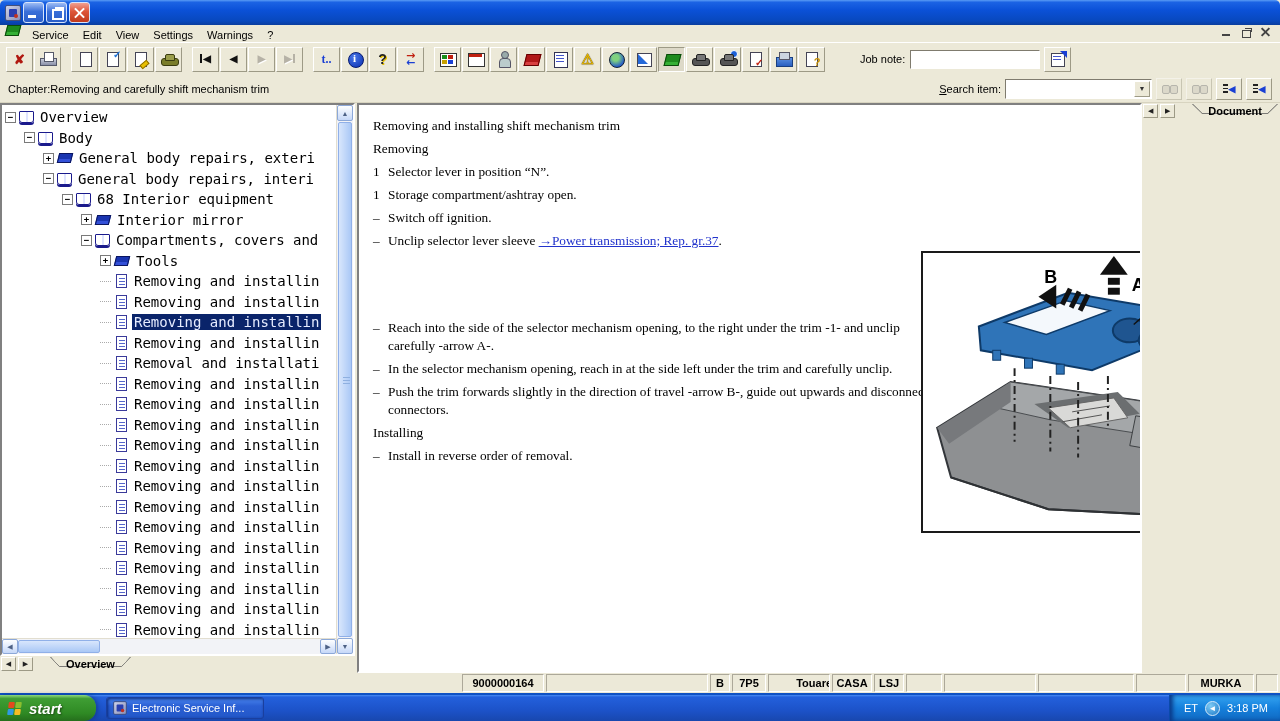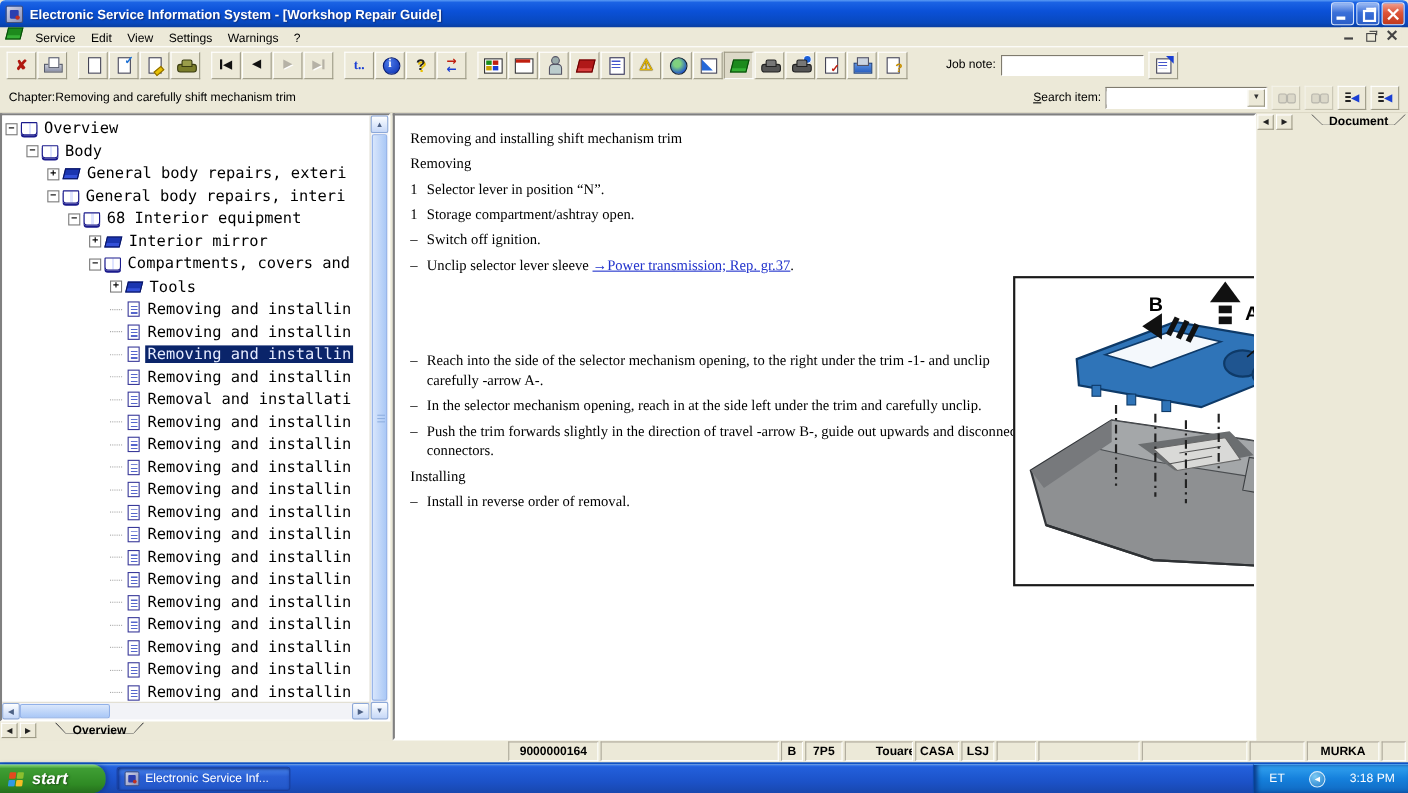--- a/index.html
+++ b/index.html
@@ -154,31 +154,30 @@
 .scell{height:18px;border:1px solid;border-color:#aca899 #fff #fff #aca899;font-size:11px;font-weight:bold;display:flex;align-items:center;justify-content:center;padding:0 2px;white-space:nowrap;overflow:hidden;color:#000}
 .scell.flat{border-color:transparent}
 
 
 .taskbar{height:26px;flex:none;display:flex;align-items:stretch;background:linear-gradient(180deg,#4a8cf4 0%,#2360dc 8%,#1c52c8 60%,#1847ae 100%)}
 .startbtn{width:96px;flex:none;background:linear-gradient(180deg,#8ed87e 0%,#3f9e34 14%,#2f8a24 70%,#256e1c 100%);border-radius:0 12px 12px 0;display:flex;align-items:center;padding-left:8px;color:#fff;font-weight:bold;font-style:italic;font-size:15px;text-shadow:1px 1px 2px #1c4a14;box-shadow:2px 0 4px rgba(10,42,106,.5)}
 .wflag{width:15px;height:13px;display:grid;grid-template-columns:6px 6px;grid-template-rows:6px 6px;gap:1px;transform:skewX(-8deg);margin-right:6px}
 .wflag span{border-radius:1px}
 .taskbtn{margin:2px 0 2px 10px;width:158px;flex:none;background:linear-gradient(180deg,#4a86ee,#2a5fd4 40%,#2257c8);border:1px solid #1a3f9e;border-radius:3px;display:flex;align-items:center;gap:4px;padding:0 5px;color:#fff;font-size:11px;box-shadow:inset 1px 1px 3px #0a2a7a;white-space:nowrap;overflow:hidden}
 .taskbtn .appicon{transform:scale(.85)}
-.tray{margin-left:auto;display:flex;align-items:center;gap:22px;padding:0 12px 0 14px;background:linear-gradient(180deg,#35a5f2 0%,#1580dc 50%,#1068c0 100%);border-left:1px solid #0a4aaa;box-shadow:inset 3px 0 4px #0a3a8a;color:#fff;font-size:11px}
+.tray{margin-left:auto;display:flex;align-items:center;gap:7px;padding:0 12px 0 14px;background:linear-gradient(180deg,#35a5f2 0%,#1580dc 50%,#1068c0 100%);border-left:1px solid #0a4aaa;box-shadow:inset 3px 0 4px #0a3a8a;color:#fff;font-size:11px}
 .trayicon{width:15px;height:15px;border-radius:50%;background:radial-gradient(circle at 35% 30%,#7ecbf5,#1a78c8);border:1px solid #d8ecfa;color:#fff;font-size:8px;display:flex;align-items:center;justify-content:center}
 </style>
 </head>
 <body>
 
 <div class="screen">
 
   <div class="titlebar">
     <span class="appicon"></span>
-    <span class="title">Electronic Service Information System - [Workshop Repair Guide]</span>
     <span class="wb wb-min"></span>
     <span class="wb wb-rest"></span>
     <span class="wb close wb-close"></span>
   </div>
 
   <div class="menubar">
     <span class="childicon"></span>
     <span id="menu-items"><span class="mi">Service</span><span class="mi">Edit</span><span class="mi">View</span><span class="mi">Settings</span><span class="mi">Warnings</span><span class="mi">?</span></span>
     <span class="mdis">
       <span class="mdib mdi-min"></span>

